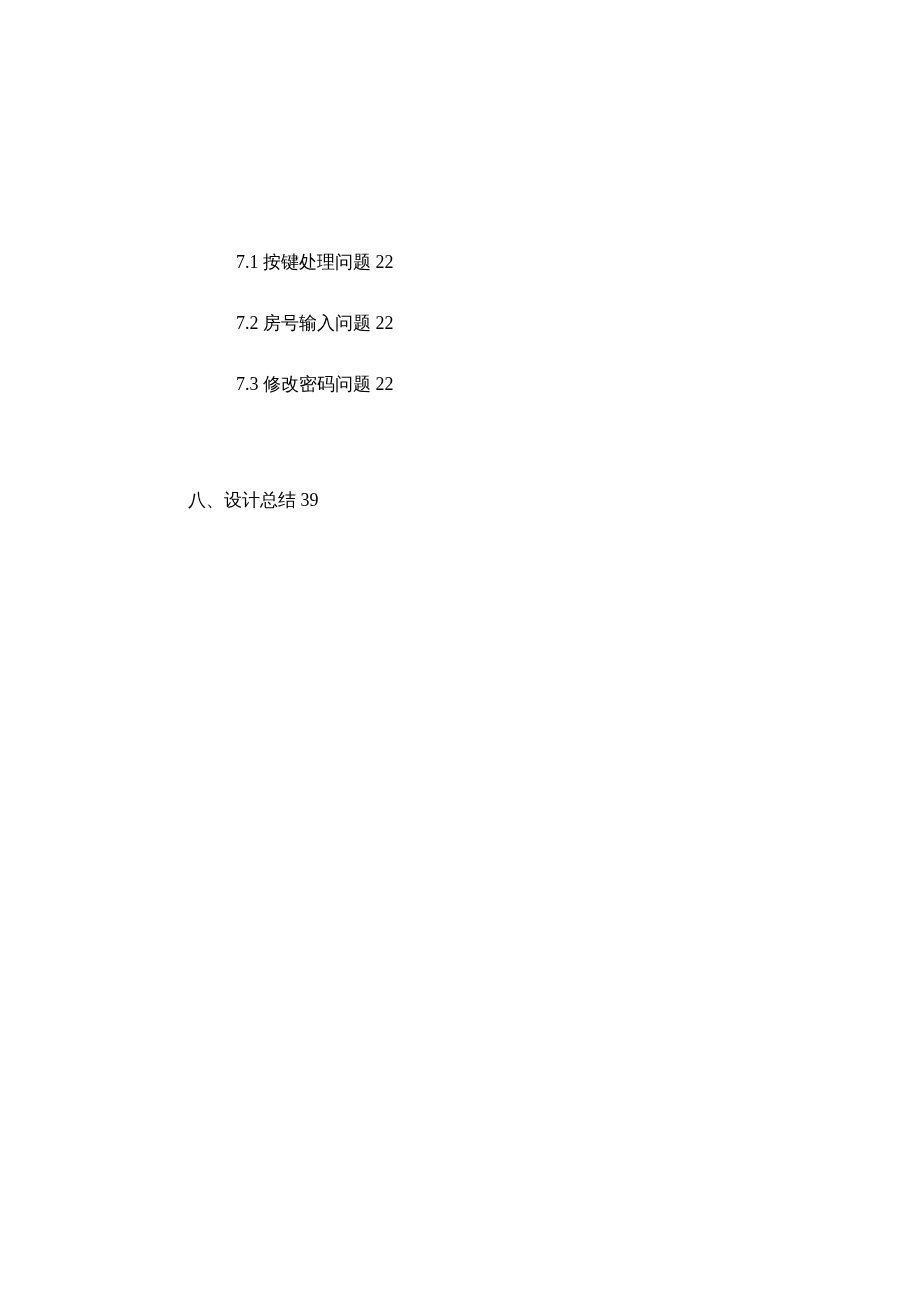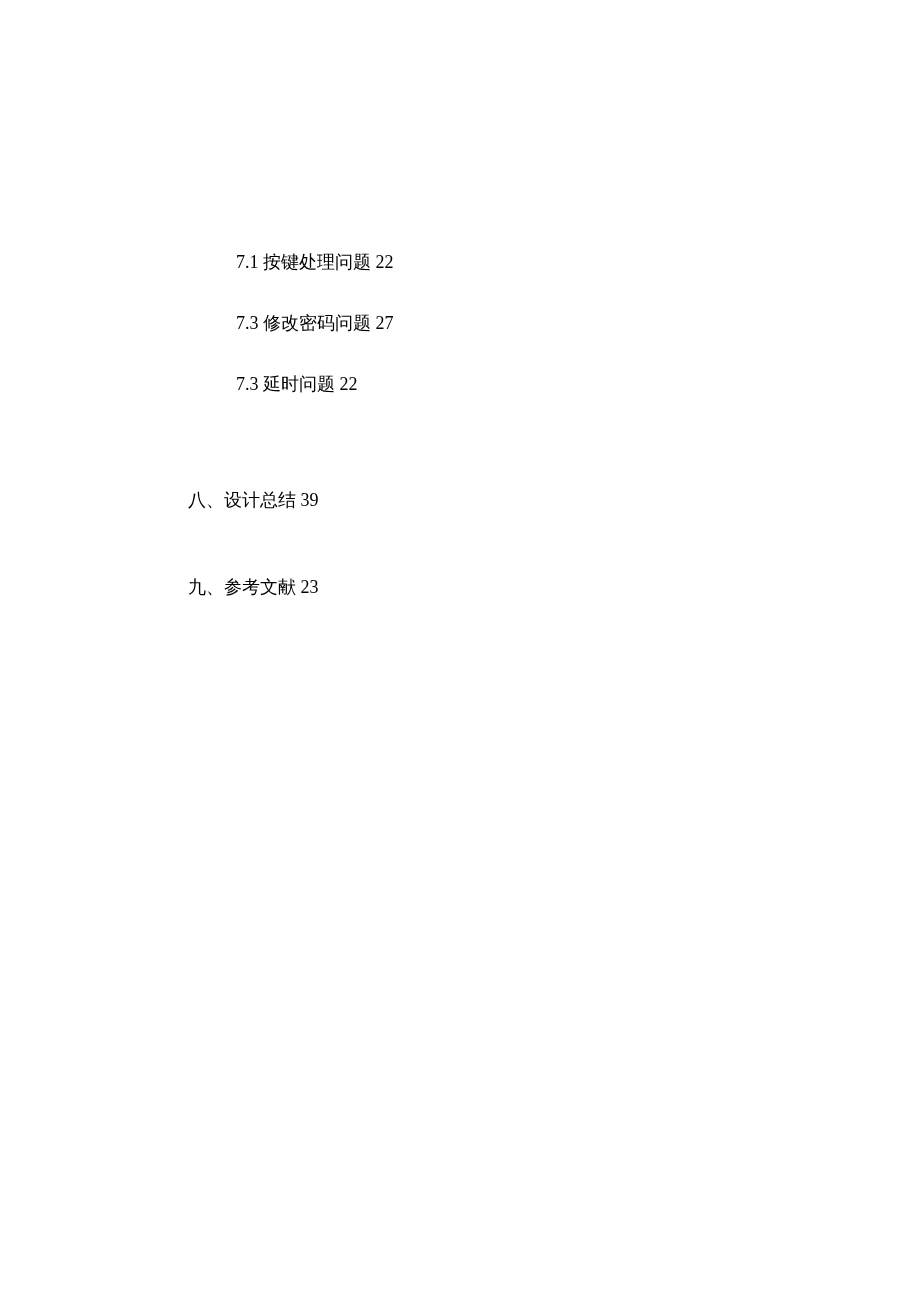--- a/index.html
+++ b/index.html
@@ -31,18 +31,17 @@
     .main-item {
       margin-bottom: 30px;
     }
   </style>
 </head>
 <body>
 
 <div class="page">
   <div class="sub-items">
     <div class="sub-item">7.1 按键处理问题 22</div>
-    <div class="sub-item">7.3 修改密码问题 27</div>
-    <div class="sub-item">7.3 延时问题 22</div>
+    <div class="sub-item">7.2 房号输入问题 22</div>
+    <div class="sub-item">7.3 修改密码问题 22</div>
   </div>
   <div class="main-item">八、设计总结 39</div>
-  <div class="main-item">九、参考文献 23</div>
 </div>
 
 </body></html>

